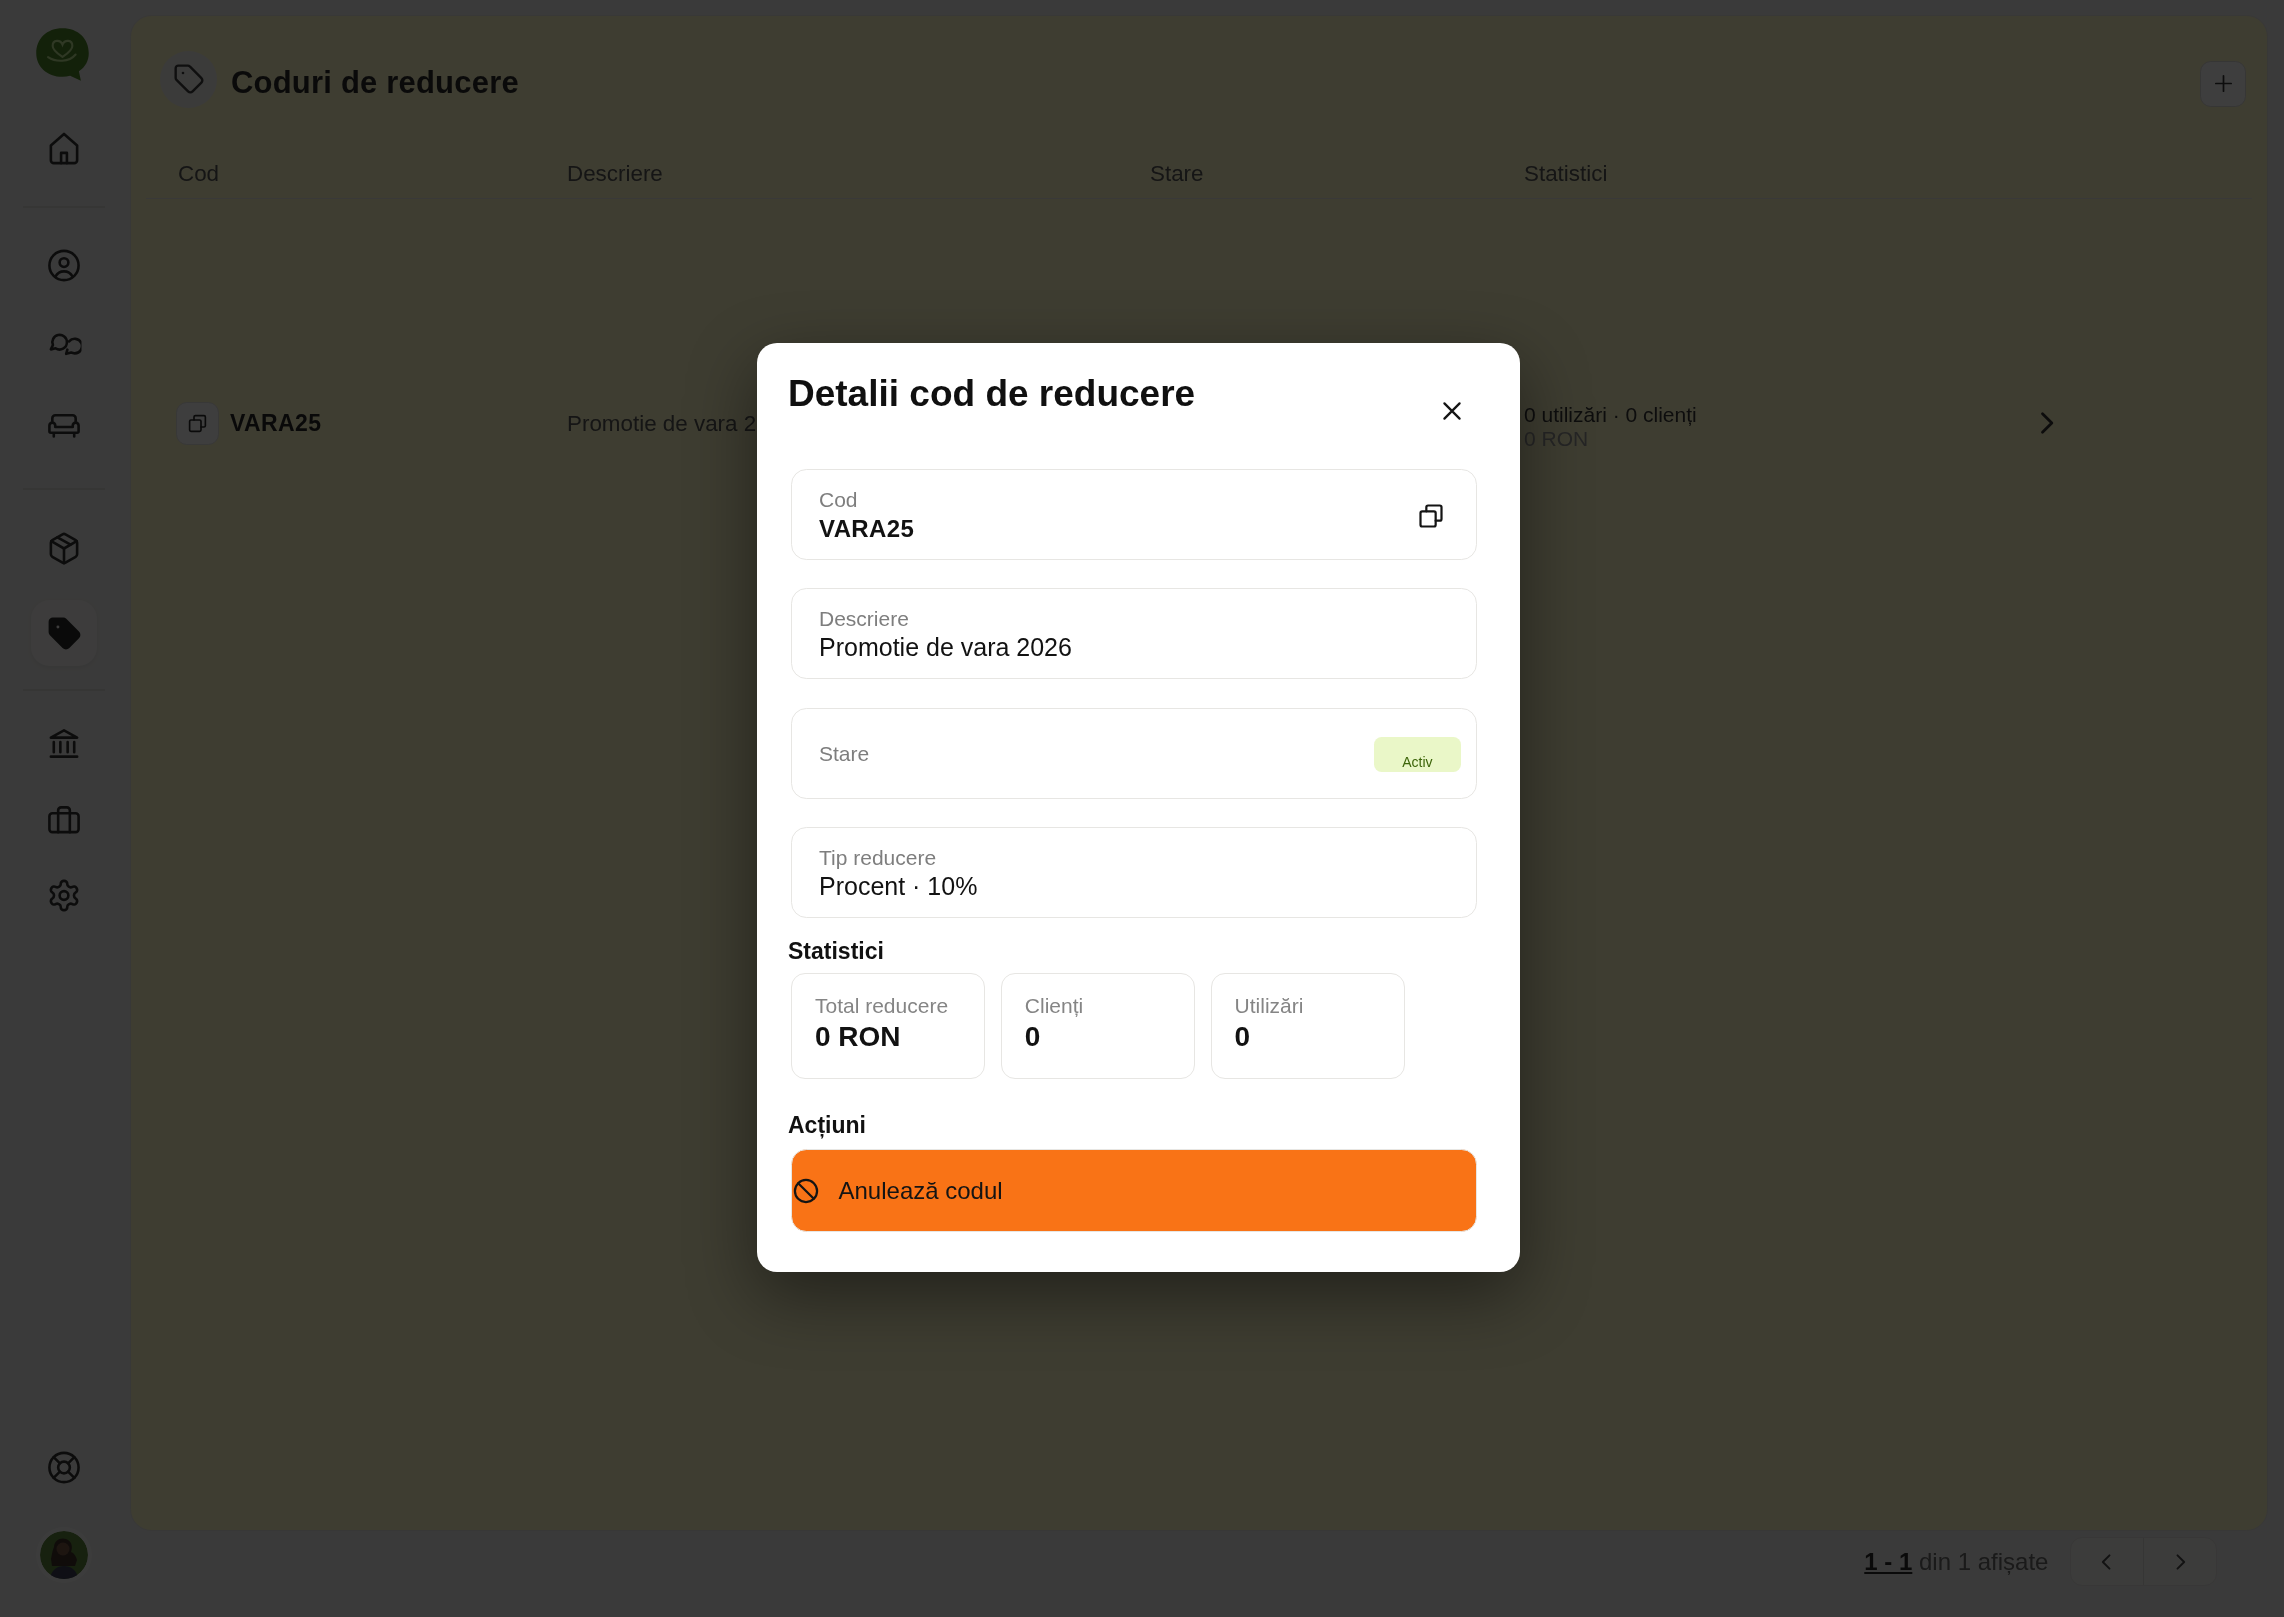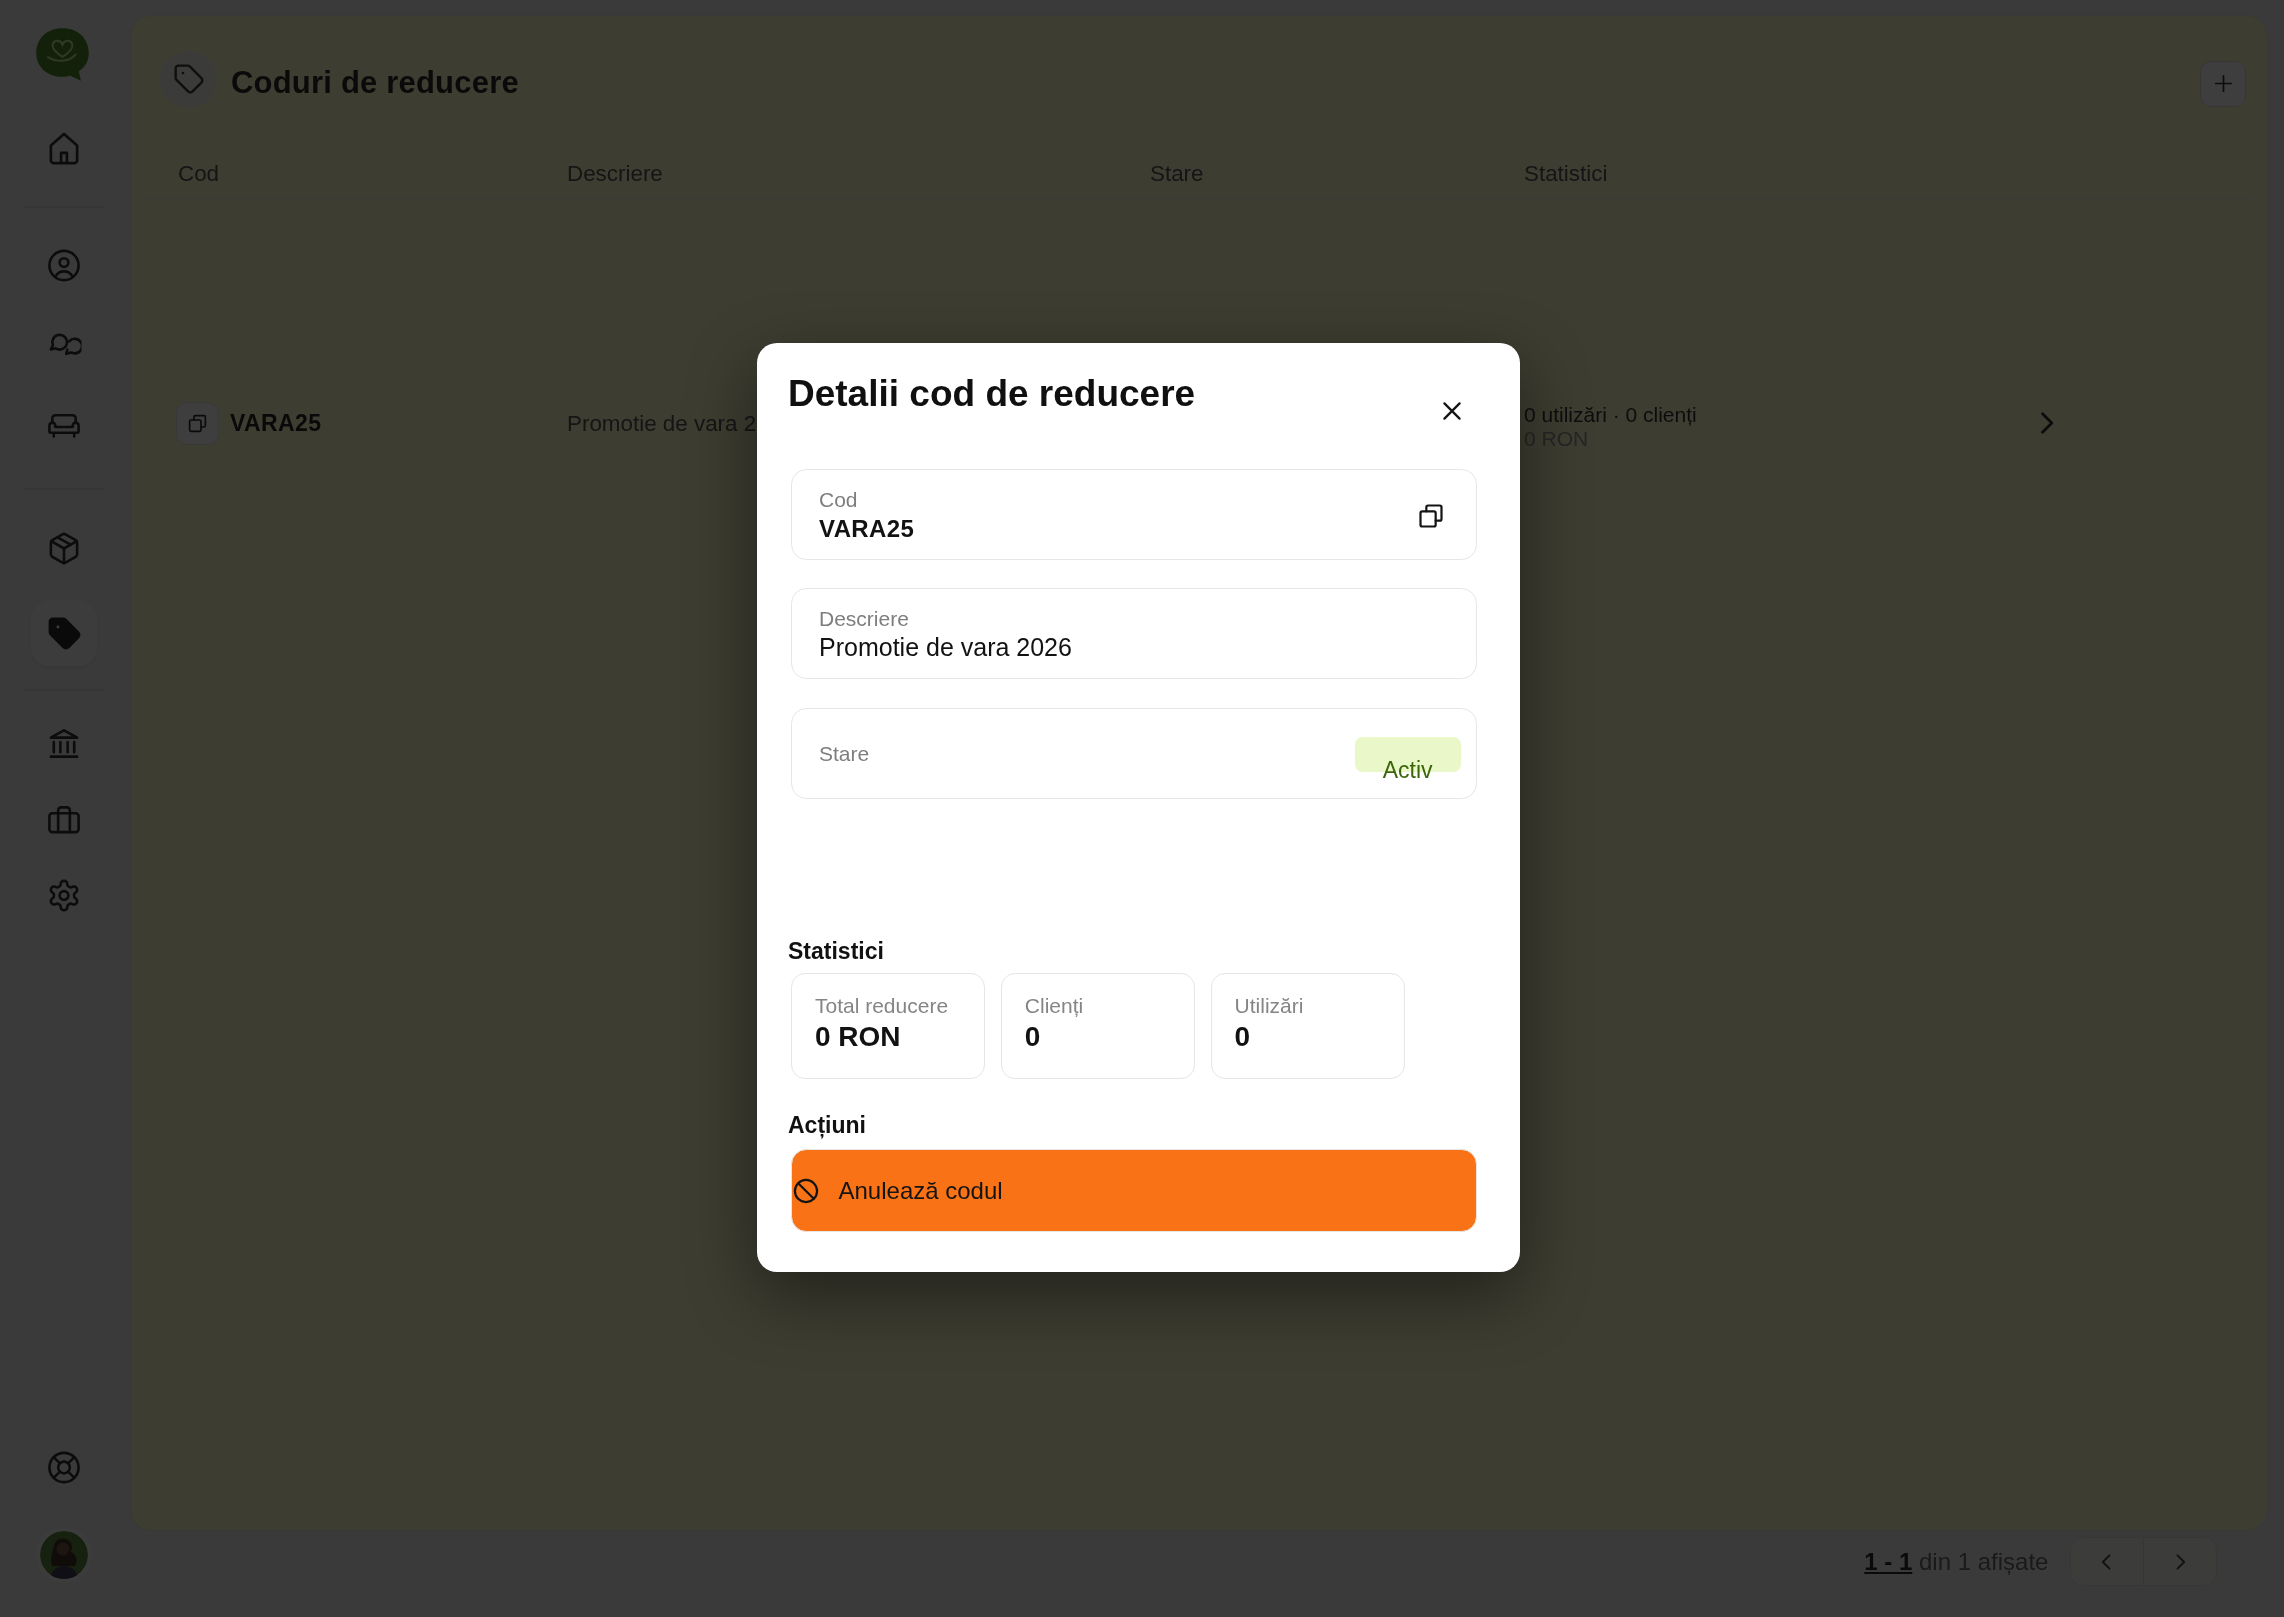--- a/index.html
+++ b/index.html
@@ -27,21 +27,21 @@
   .plus-btn svg { width:23px; height:23px; color:#202020; }
 
   .th { position:absolute; top:145px; font-size:22.4px; color:#464646; line-height:26px; }
   .table-divider { position:absolute; left:15.4px; right:15.4px; top:182px; height:0.8px; background:#e9e8e5; }
 
   .row { position:absolute; left:0; top:183px; width:100%; height:113px; cursor:pointer; }
   .copy-btn { position:absolute; left:45px; top:203px; width:43px; height:43px; border:1.5px solid #e2e1de; border-radius:10.8px; background:#fff; display:flex; align-items:center; justify-content:center; cursor:pointer; }
   .copy-btn svg { width:21px; height:21px; color:#161616; }
   .row-code { position:absolute; left:99px; top:203px; height:43px; line-height:43px; font-size:23px; font-weight:700; color:#111; letter-spacing:0.4px; }
   .row-desc { position:absolute; left:436px; top:203px; height:43px; line-height:43px; font-size:22.4px; color:#454545; }
-  .badge { display:inline-block; background:#eaf7c8; color:#3d650a; font-size:23px; line-height:35px; height:35px; padding:16px 28px; border-radius:7.7px; }
+  .badge { display:inline-block; background:#eaf7c8; color:#3d650a; font-size:14px; line-height:35px; height:35px; padding:8px 28px; border-radius:7.7px; }
   .row-badge { position:absolute; left:1019px; top:207px; }
   .row-stats { position:absolute; left:1393px; top:204px; }
   .row-stats .l1 { font-size:21px; color:#232323; line-height:24px; }
   .row-stats .l2 { font-size:21px; color:#8f8f8f; line-height:24px; }
   .row-chevron { position:absolute; left:1901px; top:210px; width:28px; height:28px; color:#1d1d1d; }
 
   
   .pagination { position:absolute; top:1537px; right:67px; height:49px; display:flex; align-items:center; gap:21.6px; }
   .pg-text { font-size:24px; color:#5a5a5a; }
   .pg-range { font-weight:700; color:#141414;text-decoration:underline; }
@@ -253,20 +253,24 @@
     <div class="field" style="top:245px">
       <div class="flabel">Descriere</div>
       <div class="fvalue">Promotie de vara 2026</div>
     </div>
 
     <div class="field" style="top:365px">
       <div class="flabel-center">Stare</div>
       <div class="field-badge"><span class="badge">Activ</span></div>
     </div>
 
+    <div class="field" style="top:484px">
+      <div class="flabel">Tip reducere</div>
+      <div class="fvalue">Procent · 10%</div>
+    </div>
 
     <div class="section-h" style="top:594px">Statistici</div>
 
     <div class="stats-row">
       <div class="stat-card">
         <div class="slabel">Total reducere</div>
         <div class="svalue">0 RON</div>
       </div>
       <div class="stat-card">
         <div class="slabel">Clienți</div>

